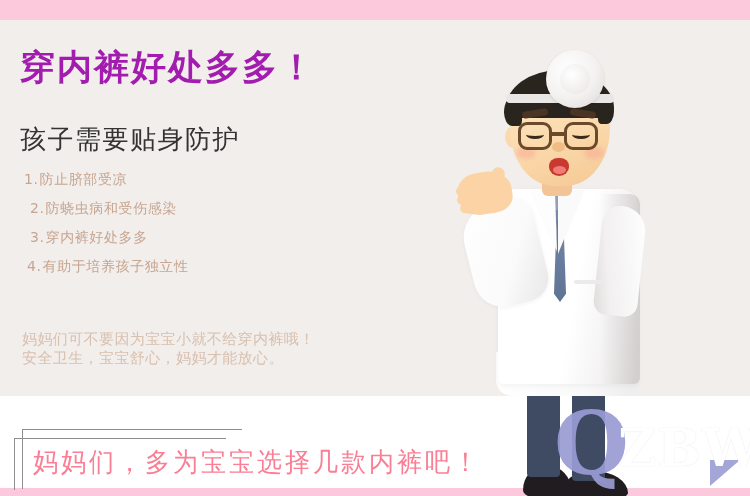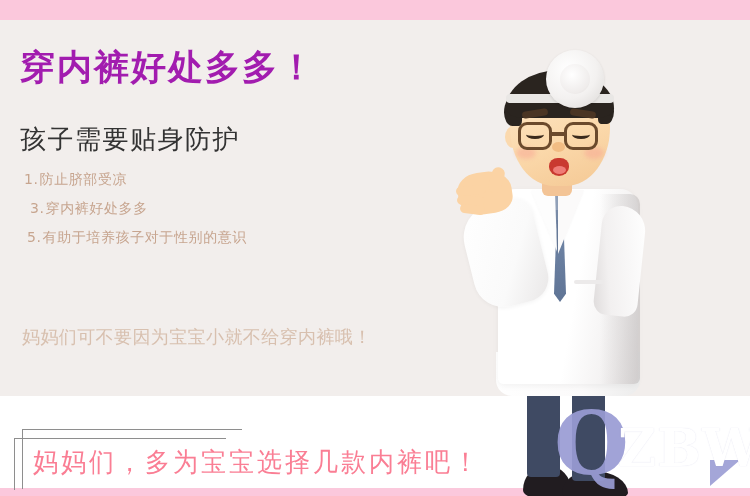--- a/index.html
+++ b/index.html
@@ -59,22 +59,22 @@
   .benefit-item .num { margin-right:1px; }
   .benefit-item.i1 { padding-left:2px; }
   .benefit-item.i2 { padding-left:8px; }
   .benefit-item.i3 { padding-left:8px; }
   .benefit-item.i4 { padding-left:5px; }
   .benefit-item.i5 { padding-left:5px; }
 
   
   .closing {
     position:absolute; left:22px; top:329px; width:340px;
-    font-size:18px; color:#d8c0af; line-height:19px; letter-spacing:0.4px;
-    font-family:Liberation Mono, monospace;
+    font-size:15px; color:#d8c0af; line-height:19px; letter-spacing:0.4px;
+    font-family:Liberation Sans, sans-serif;
   }
   .closing div { white-space:nowrap; }
 
   
   .frame-outer {
     position:absolute; left:22px; top:429px; width:220px; height:60px;
     border-top:1px solid #8e8e8e;
     border-left:1px solid #8e8e8e;
   }
   .frame-inner {
@@ -331,30 +331,34 @@
   <div class="band-white"></div>
   <div class="band-pink-bottom"></div>
 
   <div class="headline">穿内裤好处多多！</div>
   <div class="subhead">孩子需要贴身防护</div>
 
   <div class="benefits">
     <div class="benefit-item i1">
       <span class="num">1.</span><span>防止脐部受凉</span>
     </div>
+    <div class="benefit-item i2">
+      <span class="num">2.</span><span>防蛲虫病和受伤感染</span>
+    </div>
     <div class="benefit-item i3">
       <span class="num">3.</span><span>穿内裤好处多多</span>
     </div>
-    <div class="benefit-item i5">
-      <span class="num">5.</span><span>有助于培养孩子对于性别的意识</span>
+    <div class="benefit-item i4">
+      <span class="num">4.</span><span>有助于培养孩子独立性</span>
     </div>
   </div>
 
   <div class="closing">
     <div>妈妈们可不要因为宝宝小就不给穿内裤哦！</div>
+    <div>安全卫生，宝宝舒心，妈妈才能放心。</div>
   </div>
 
   <div class="frame-outer"></div>
   <div class="frame-inner"></div>
 
   <div class="banner-text">妈妈们，多为宝宝选择几款内裤吧！</div>
 
 
   <div class="doctor">
     <div class="d-shoe-l"></div>

